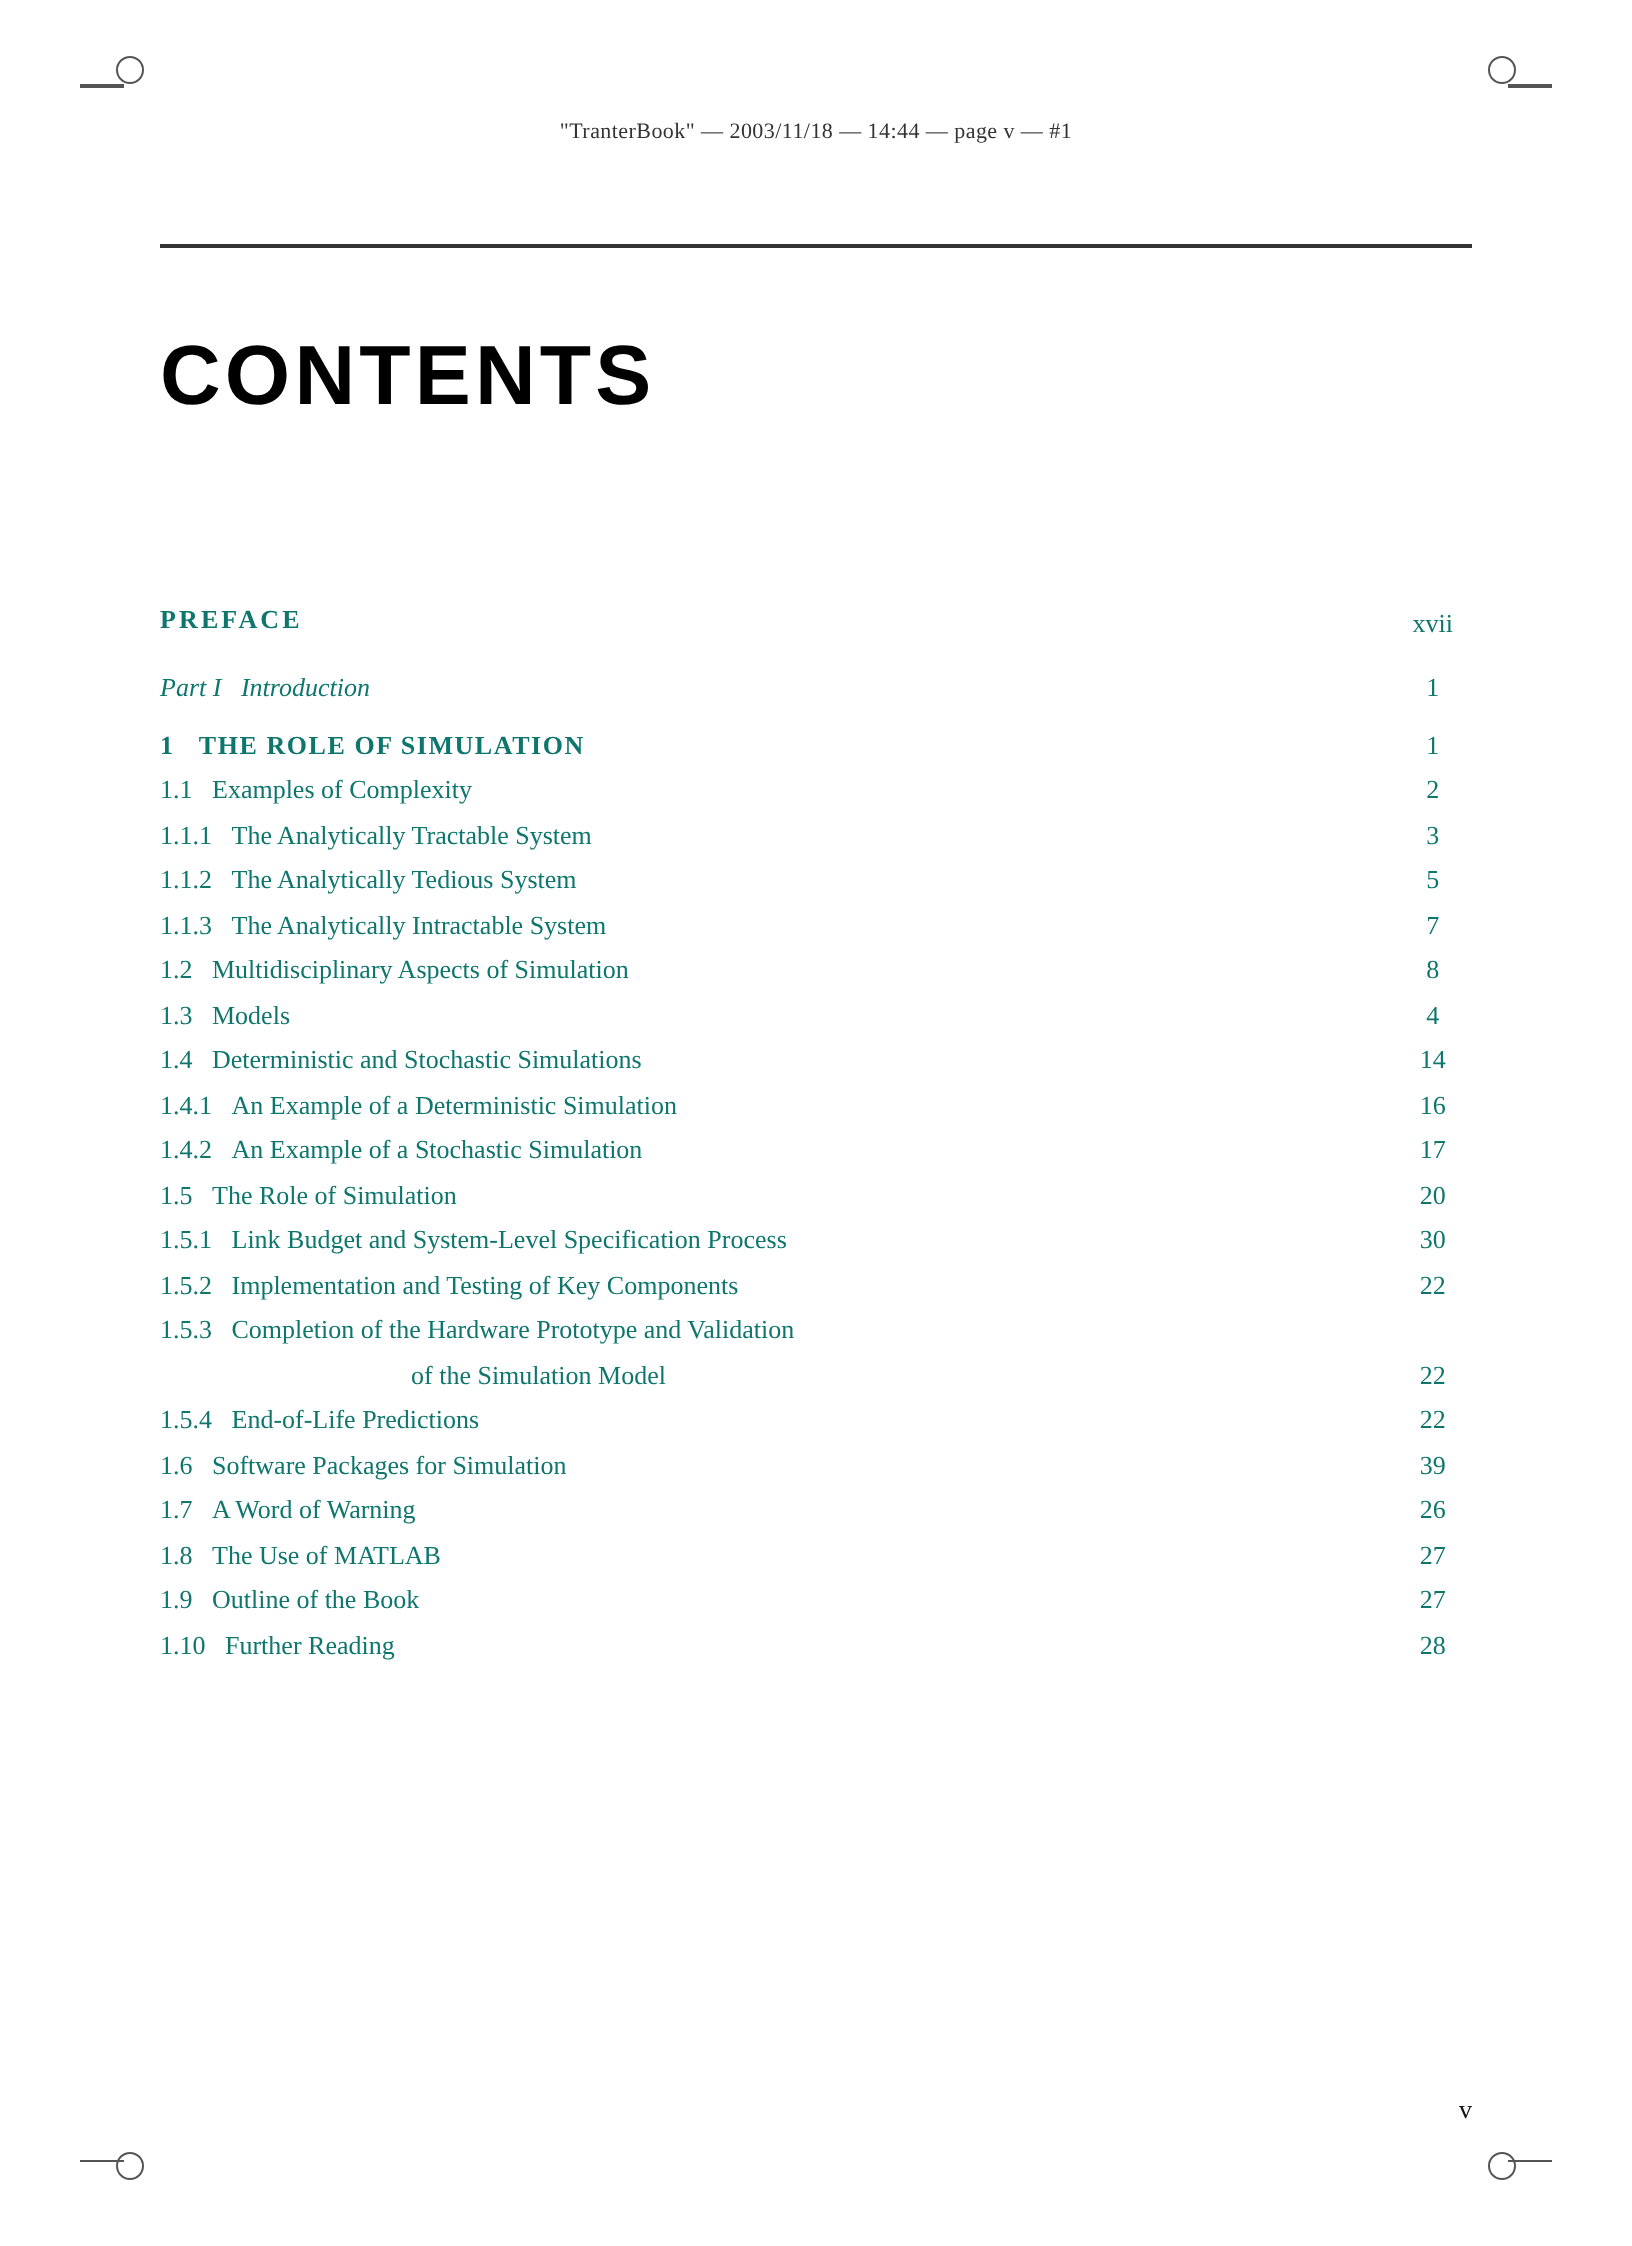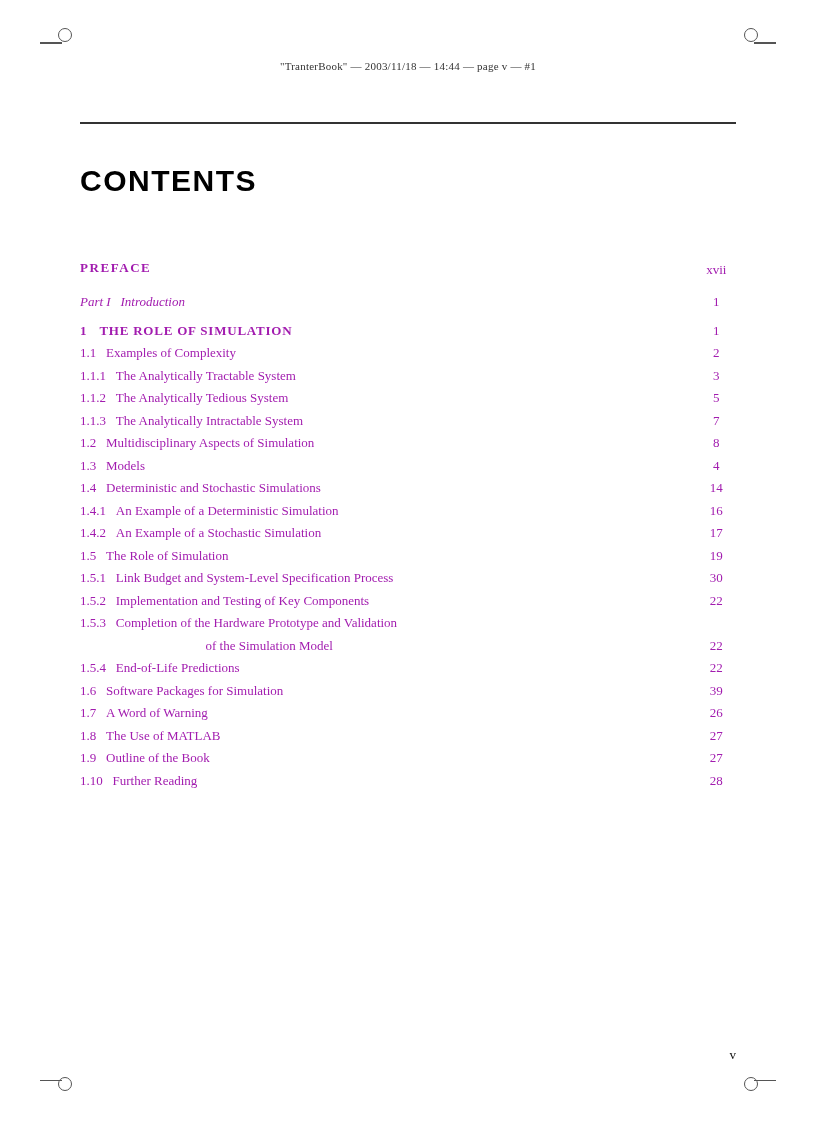--- a/index.html
+++ b/index.html
@@ -94,37 +94,37 @@
       margin-bottom: 8px;
       letter-spacing: 0.02em;
     }
 
     .top-rules {
       border-top: 2.5px double #333;
       margin: 50px 0 40px 0;
     }
 
     .contents-title {
-      font-size: 30px;
+      font-size: 42px;
       font-weight: 900;
       font-family: 'Arial Black', 'Arial', sans-serif;
       letter-spacing: 0.05em;
-      margin-bottom: 60px;
+      margin-bottom: 88px;
       color: #000;
     }
 
     .toc-table {
       width: 100%;
       border-collapse: collapse;
     }
 
     .toc-table tr td {
       padding: 1.5px 0;
       font-size: 13px;
-      color: #a21caf;
+      color: #0f766e;
       vertical-align: top;
       line-height: 1.5;
     }
 
     .section-label {
       font-size: 13px;
       font-weight: bold;
       letter-spacing: 0.12em;
       text-transform: uppercase;
       padding-top: 12px;
@@ -278,21 +278,21 @@
         <td class="page-num">16</td>
       </tr>
 
       <tr>
         <td class="indent2">1.4.2&nbsp;&nbsp;&nbsp;An Example of a Stochastic Simulation</td>
         <td class="page-num">17</td>
       </tr>
 
       <tr>
         <td class="indent1">1.5&nbsp;&nbsp;&nbsp;The Role of Simulation</td>
-        <td class="page-num">19</td>
+        <td class="page-num">20</td>
       </tr>
 
       <tr>
         <td class="indent2">1.5.1&nbsp;&nbsp;&nbsp;Link Budget and System-Level Specification Process</td>
         <td class="page-num">30</td>
       </tr>
 
       <tr>
         <td class="indent2">1.5.2&nbsp;&nbsp;&nbsp;Implementation and Testing of Key Components</td>
         <td class="page-num">22</td>

